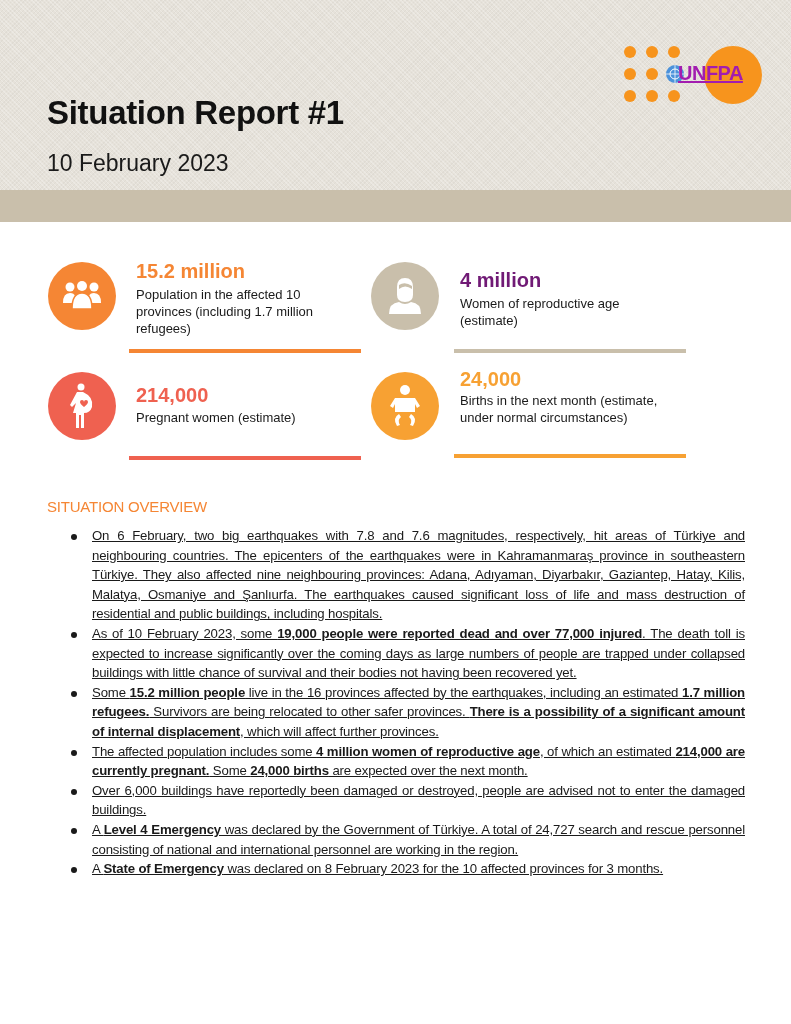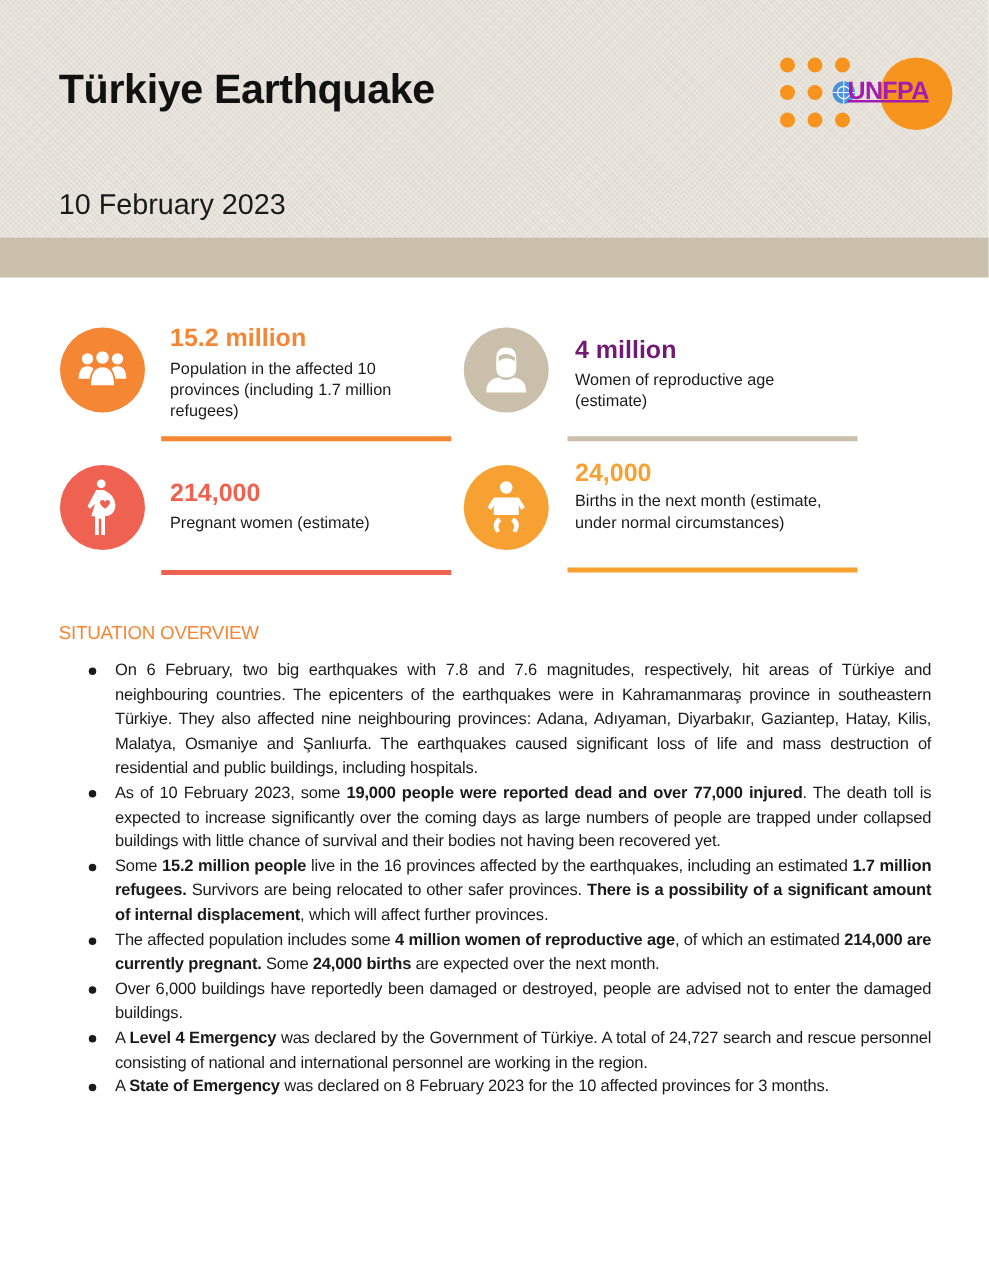--- a/index.html
+++ b/index.html
@@ -40,39 +40,40 @@
     display: flex; align-items: center; justify-content: center;
   }
   .stat .value { position: absolute; font-size: 20px; font-weight: bold; white-space: nowrap; }
   .stat .desc { position: absolute; font-size: 13px; line-height: 17px; color: #1a1a1a; width: 210px; }
   .stat .rule { position: absolute; height: 4px; width: 232px; }
 
   .section-title {
     position: absolute; left: 47px; top: 498px; font-size: 15px; color: #f58634; letter-spacing: -0.2px;
   }
   ul.bullets {
-    position: absolute; left: 47px; top: 526px; width: 698px; margin: 0; padding: 0; list-style: none;
+    position: absolute; left: 47px; top: 526px; width: 698px; margin: 0; padding: 0; list-style: none; text-decoration: underline;
   }
   ul.bullets li {
     position: relative; padding-left: 45px; font-size: 13.2px; line-height: 19.6px; text-align: justify;
     color: #1a1a1a; letter-spacing: -0.15px;
   }
   ul.bullets li::before {
     content: ""; position: absolute; left: 24px; top: 8px; width: 6px; height: 6px; border-radius: 50%; background: #1a1a1a;
   }
   b { font-weight: bold; }
 </style>
 </head>
 <body>
 
 <div class="header"></div>
 <div class="header-band"></div>
 
 <h1 class="title">
-  <span>Türkiye Earthquake</span><br>
+  <br>
+  <span>Situation Report #1</span>
 </h1>
 <div class="date">10 February 2023</div>
 
 <div class="logo">
   <div class="dot" style="left:4px;top:2px"></div>
   <div class="dot" style="left:26px;top:2px"></div>
   <div class="dot" style="left:48px;top:2px"></div>
   <div class="dot" style="left:4px;top:24px"></div>
   <div class="dot" style="left:26px;top:24px"></div>
   <div class="dot" style="left:4px;top:46px"></div>

